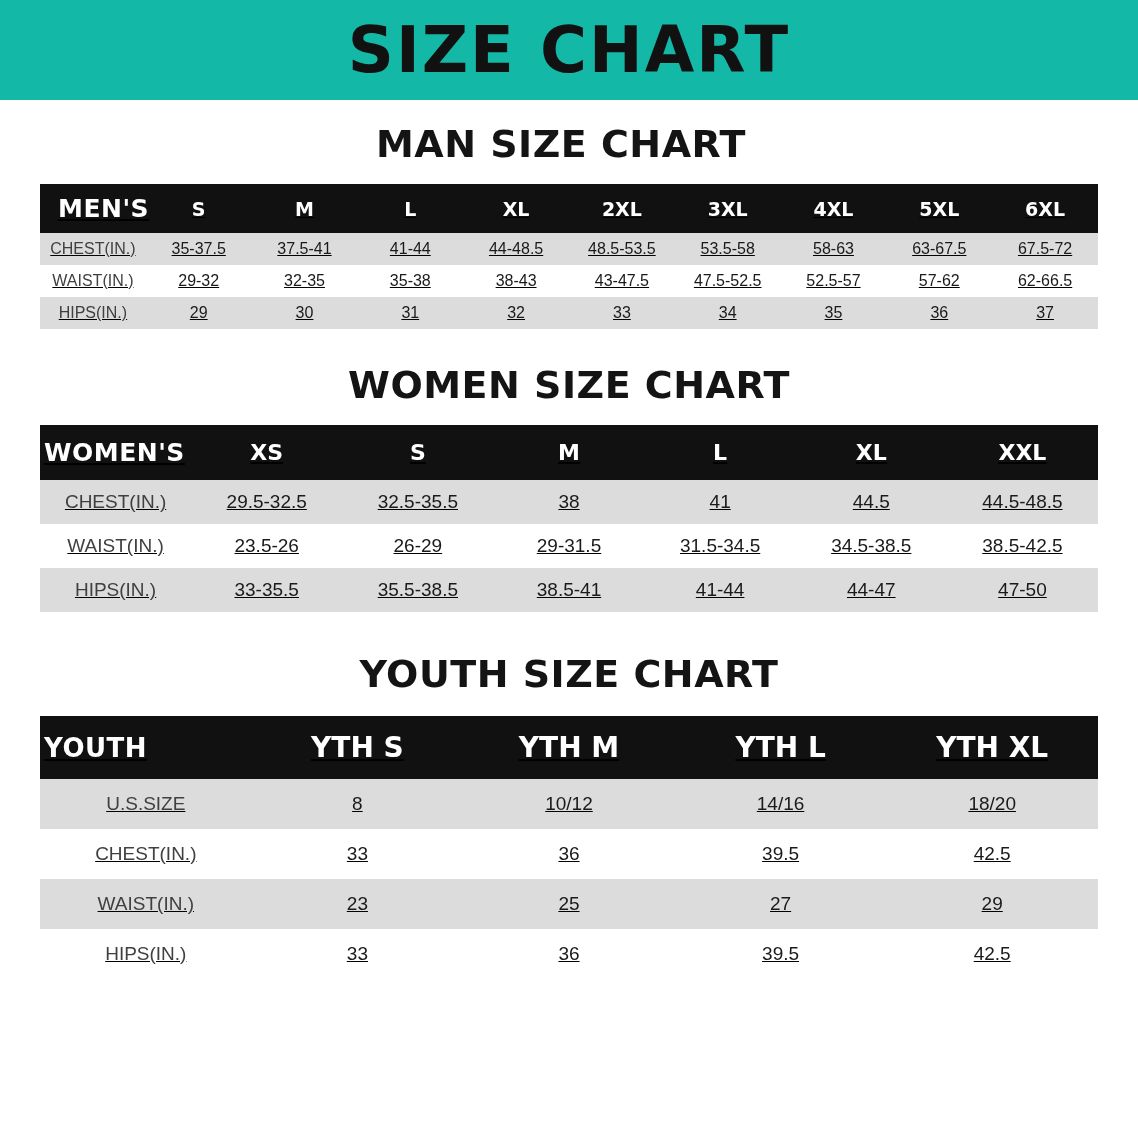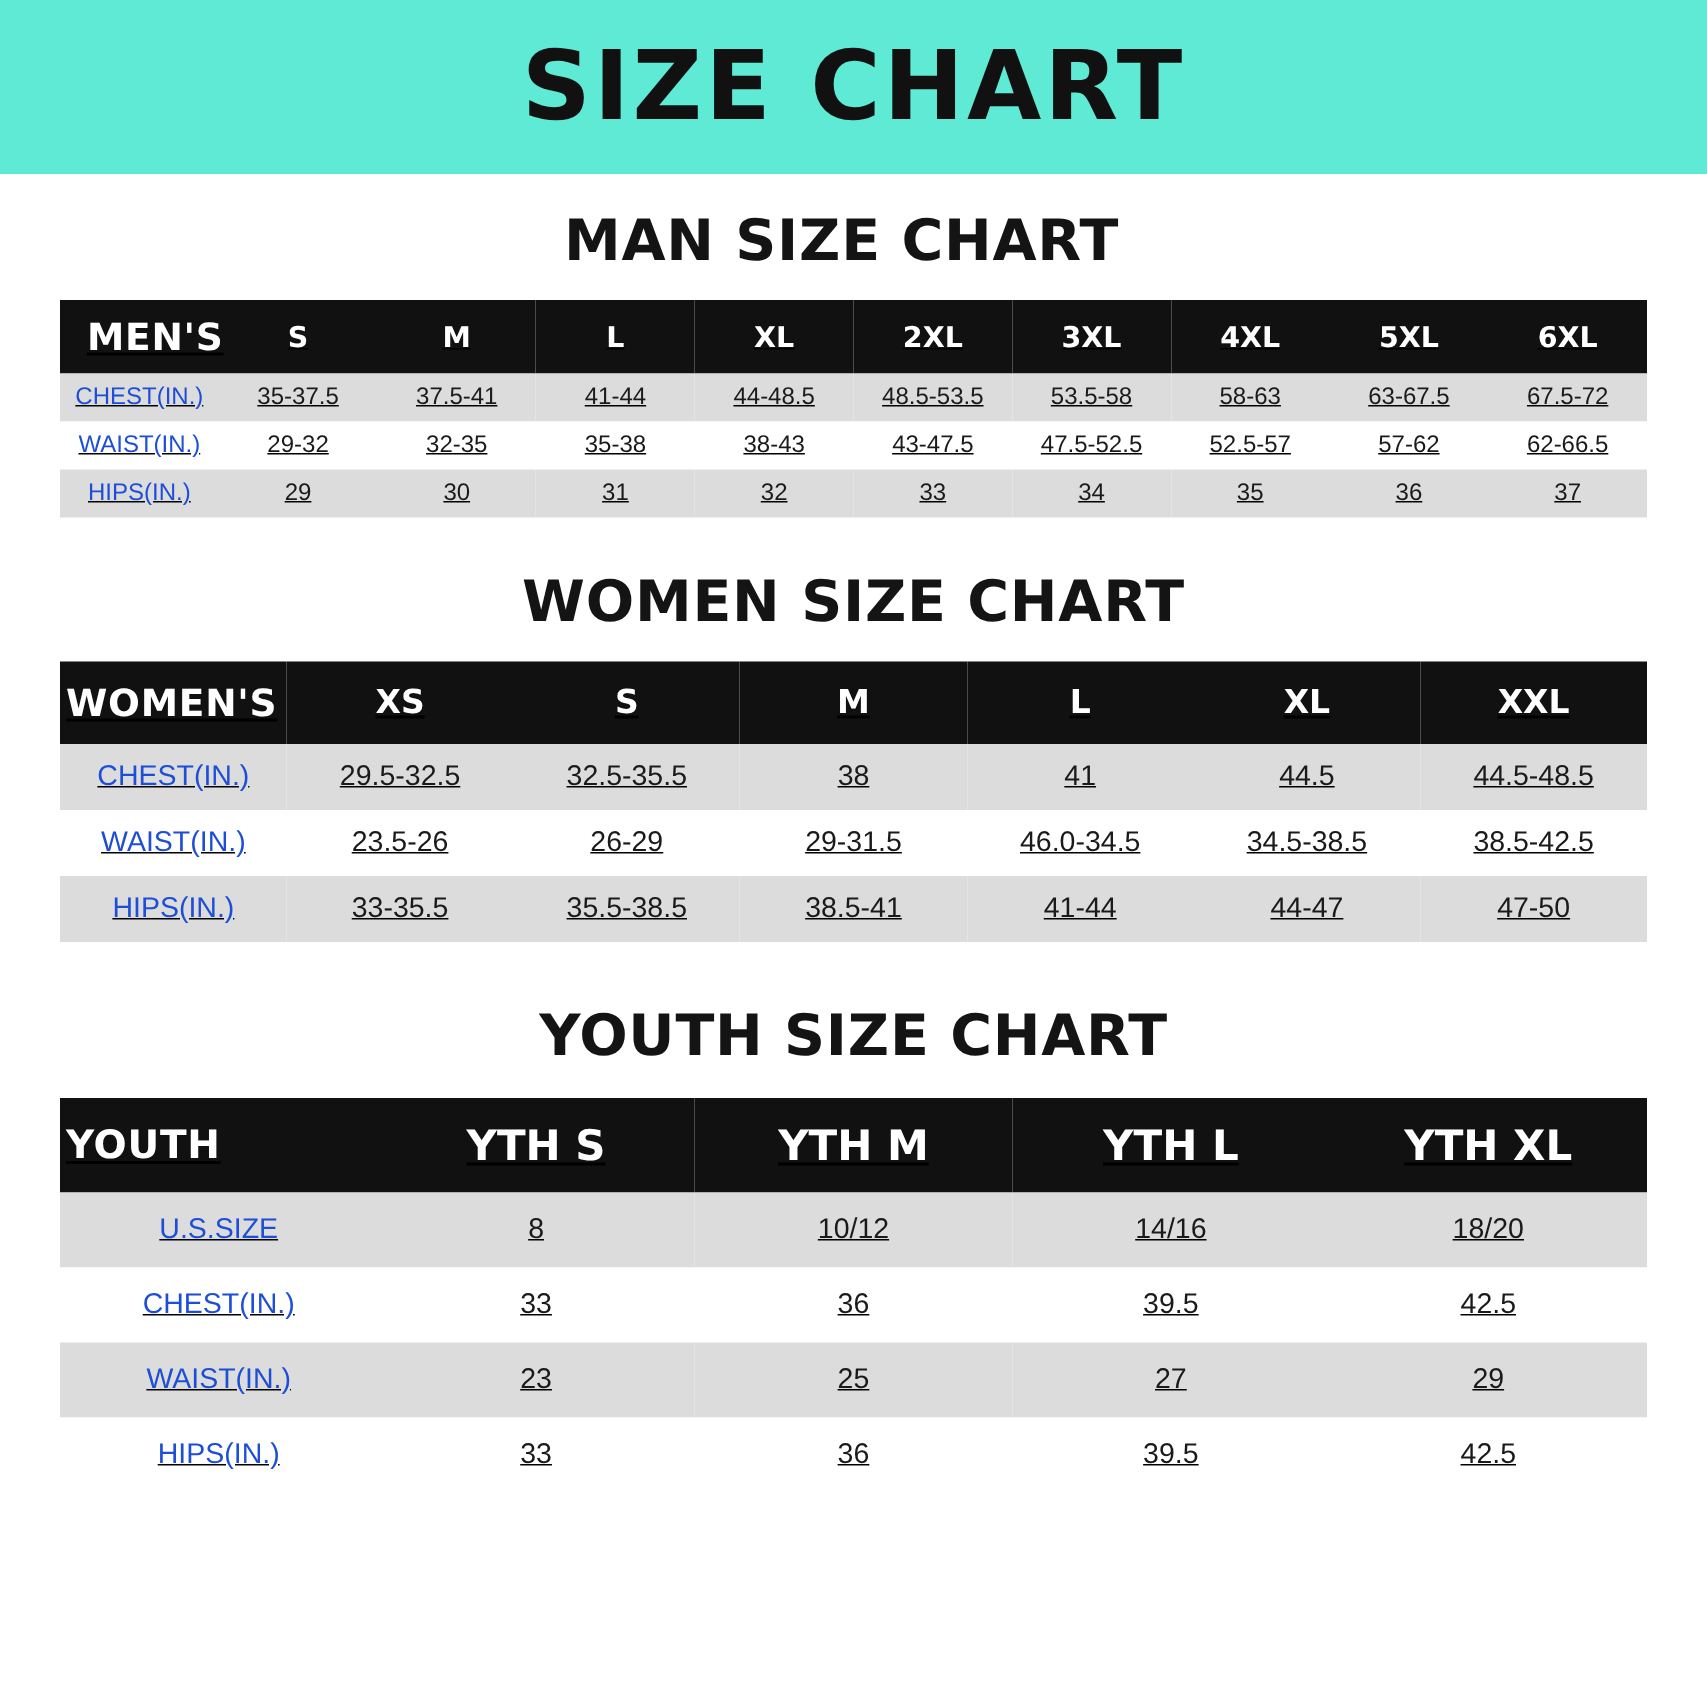--- a/index.html
+++ b/index.html
@@ -11,22 +11,22 @@
     font-family: "Liberation Sans", sans-serif;
   }
   body {
     width: 1138px;
     min-height: 1132px;
     overflow: hidden;
   }
 
   
   .banner {
-    background: #5eead4;
-    height: 116px;
+    background: #14b8a6;
+    height: 100px;
     display: flex;
     align-items: center;
     justify-content: center;
   }
   .banner-title {
     font-family: "DejaVu Sans", sans-serif;
     font-weight: bold;
     font-size: 64px;
     letter-spacing: 2px;
     color: #111111;
@@ -74,21 +74,21 @@
   tbody td {
     font-size: 17px;
     color: #1a1a1a;
     text-align: center;
     padding: 8px 2px;
     font-family: "Liberation Sans", sans-serif;
   }
   tbody td.rowlabel {
     text-align: center;
     font-size: 17px;
-    color: #1d4ed8;
+    color: #404040;
   }
   tbody tr.shade td { background: #dcdcdc; }
   tbody tr.plain td { background: #ffffff; }
 
   
   #men-table thead th { font-size: 19px; }
   #men-table thead th.rowlabel { font-size: 25px; }
   #men-table tbody td { font-size: 16px; padding: 7px 1px; }
 
   #women-table thead th { font-size: 22px; padding: 13px 4px; }
@@ -197,21 +197,21 @@
         <td>38</td>
         <td>41</td>
         <td>44.5</td>
         <td>44.5-48.5</td>
       </tr>
       <tr class="plain">
         <td class="rowlabel">WAIST(IN.)</td>
         <td>23.5-26</td>
         <td>26-29</td>
         <td>29-31.5</td>
-        <td>46.0-34.5</td>
+        <td>31.5-34.5</td>
         <td>34.5-38.5</td>
         <td>38.5-42.5</td>
       </tr>
       <tr class="shade">
         <td class="rowlabel">HIPS(IN.)</td>
         <td>33-35.5</td>
         <td>35.5-38.5</td>
         <td>38.5-41</td>
         <td>41-44</td>
         <td>44-47</td>

